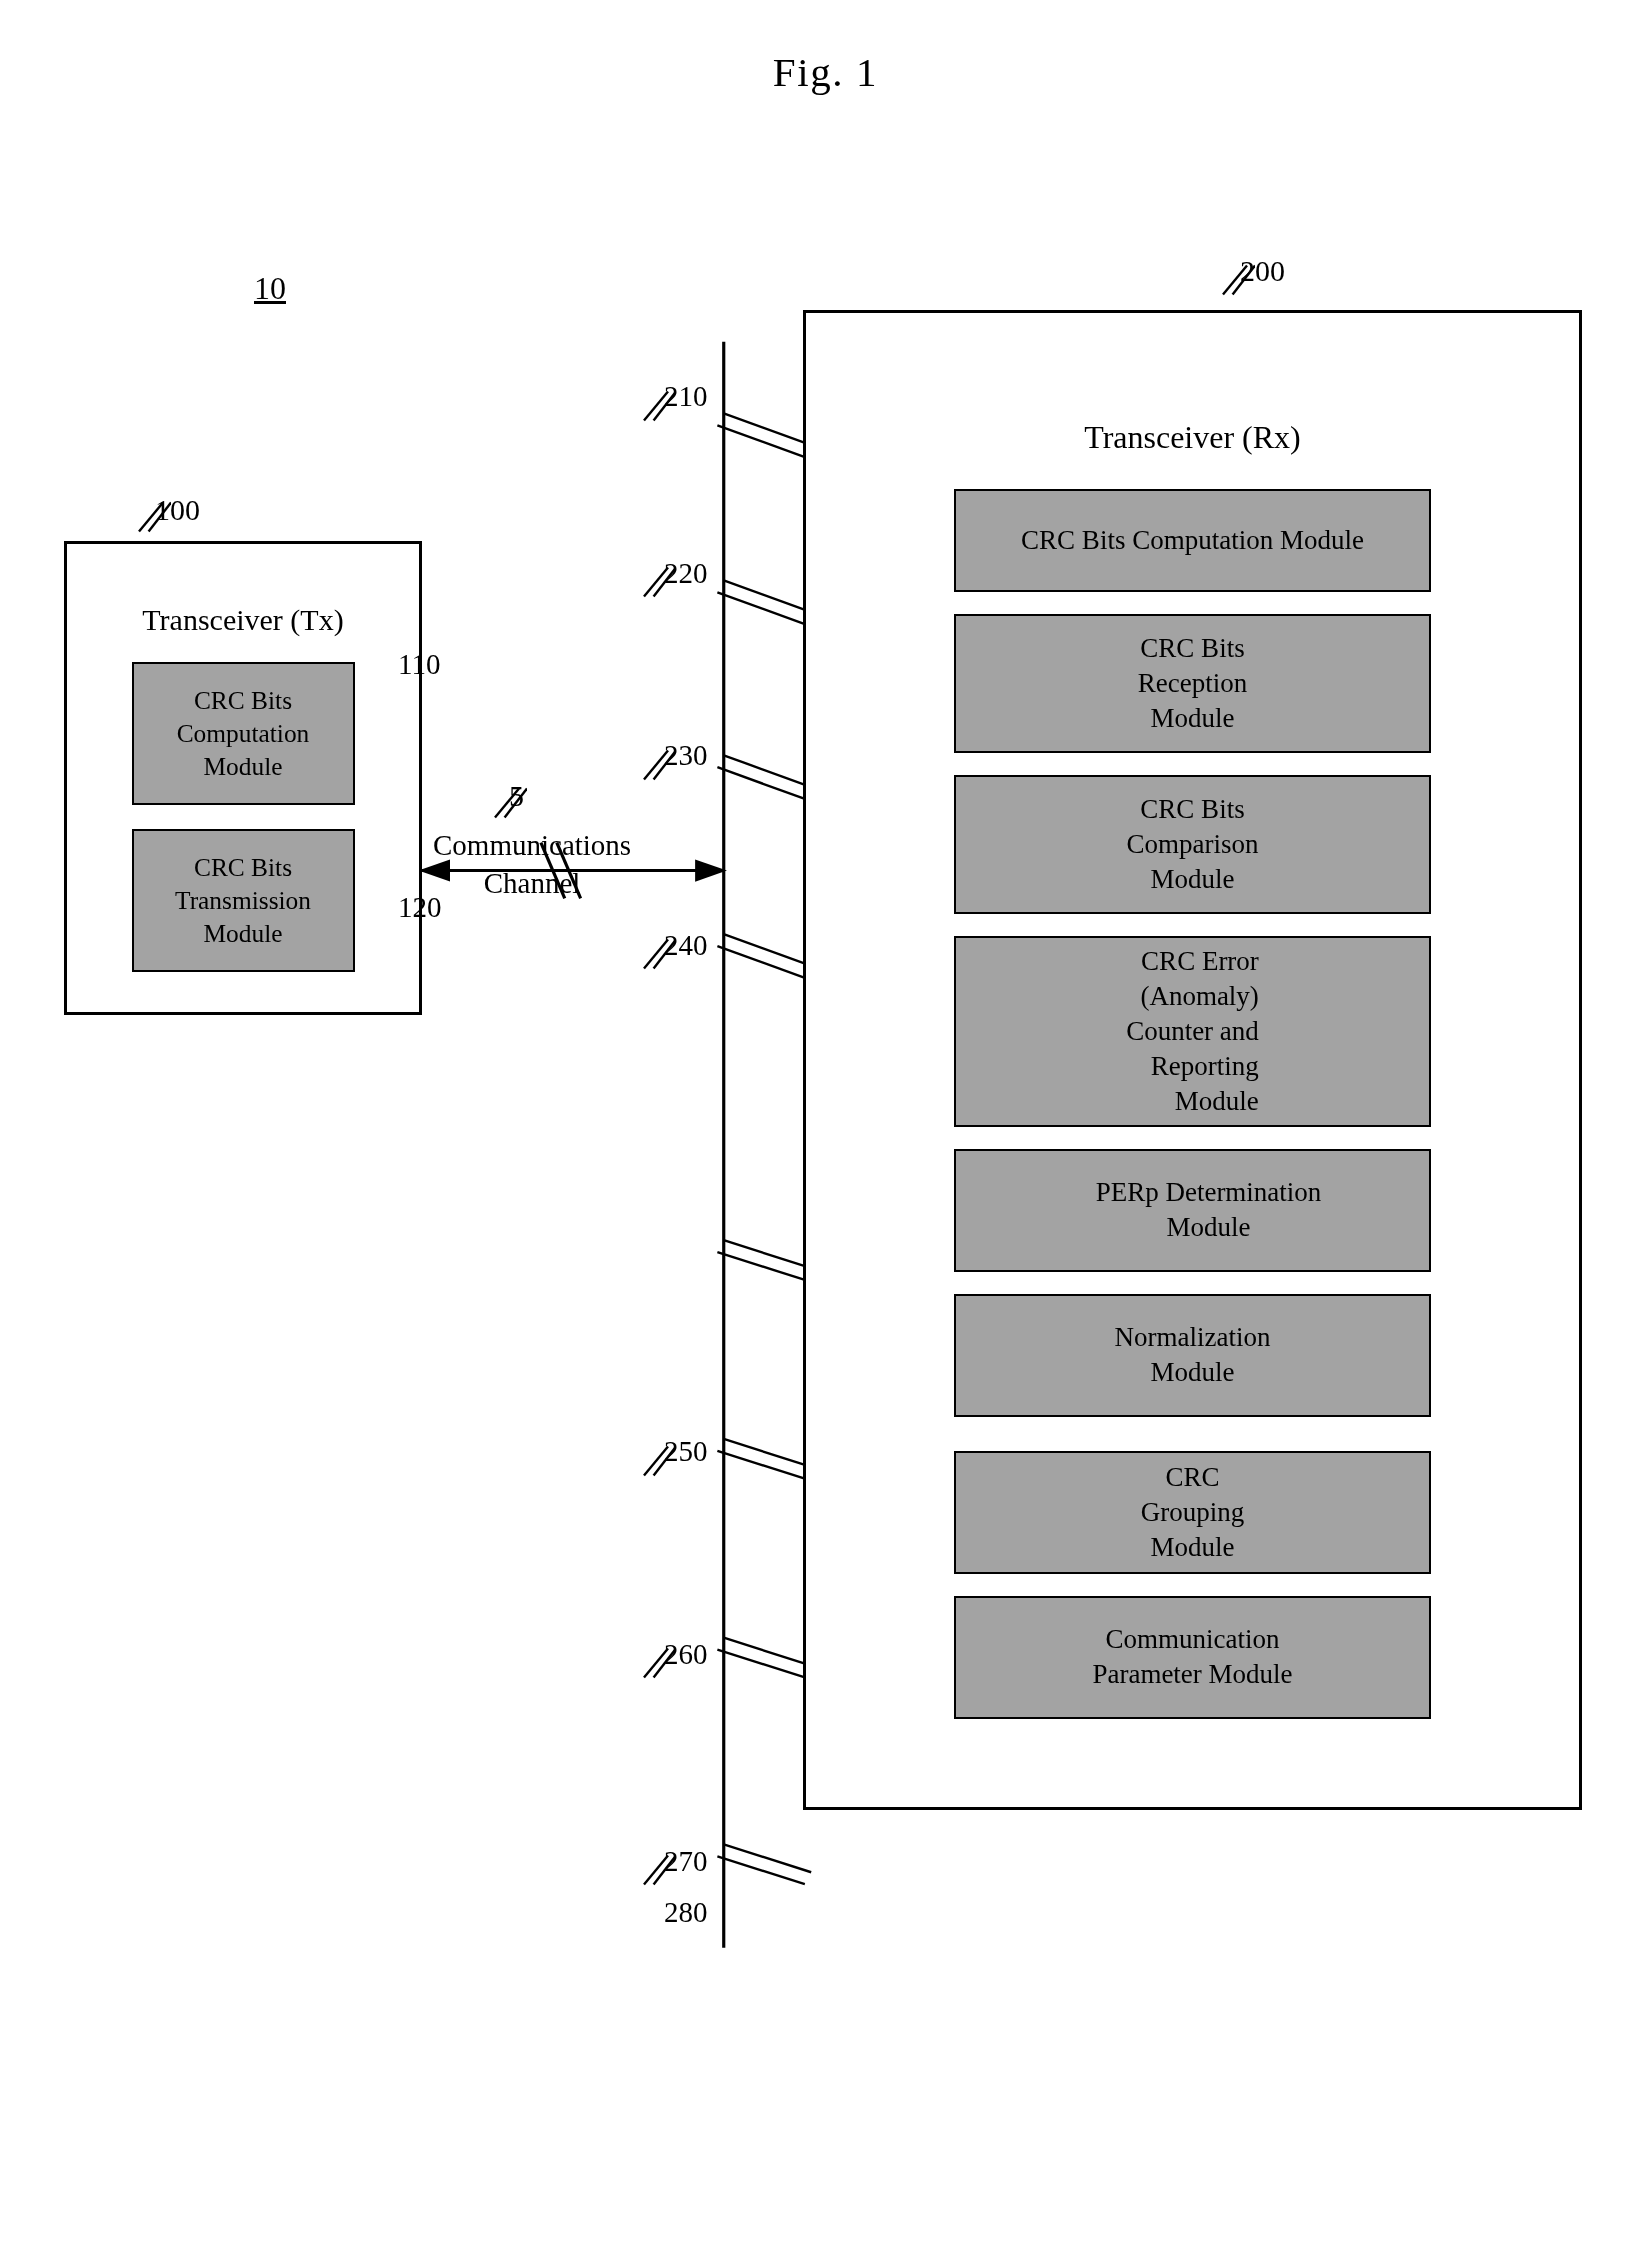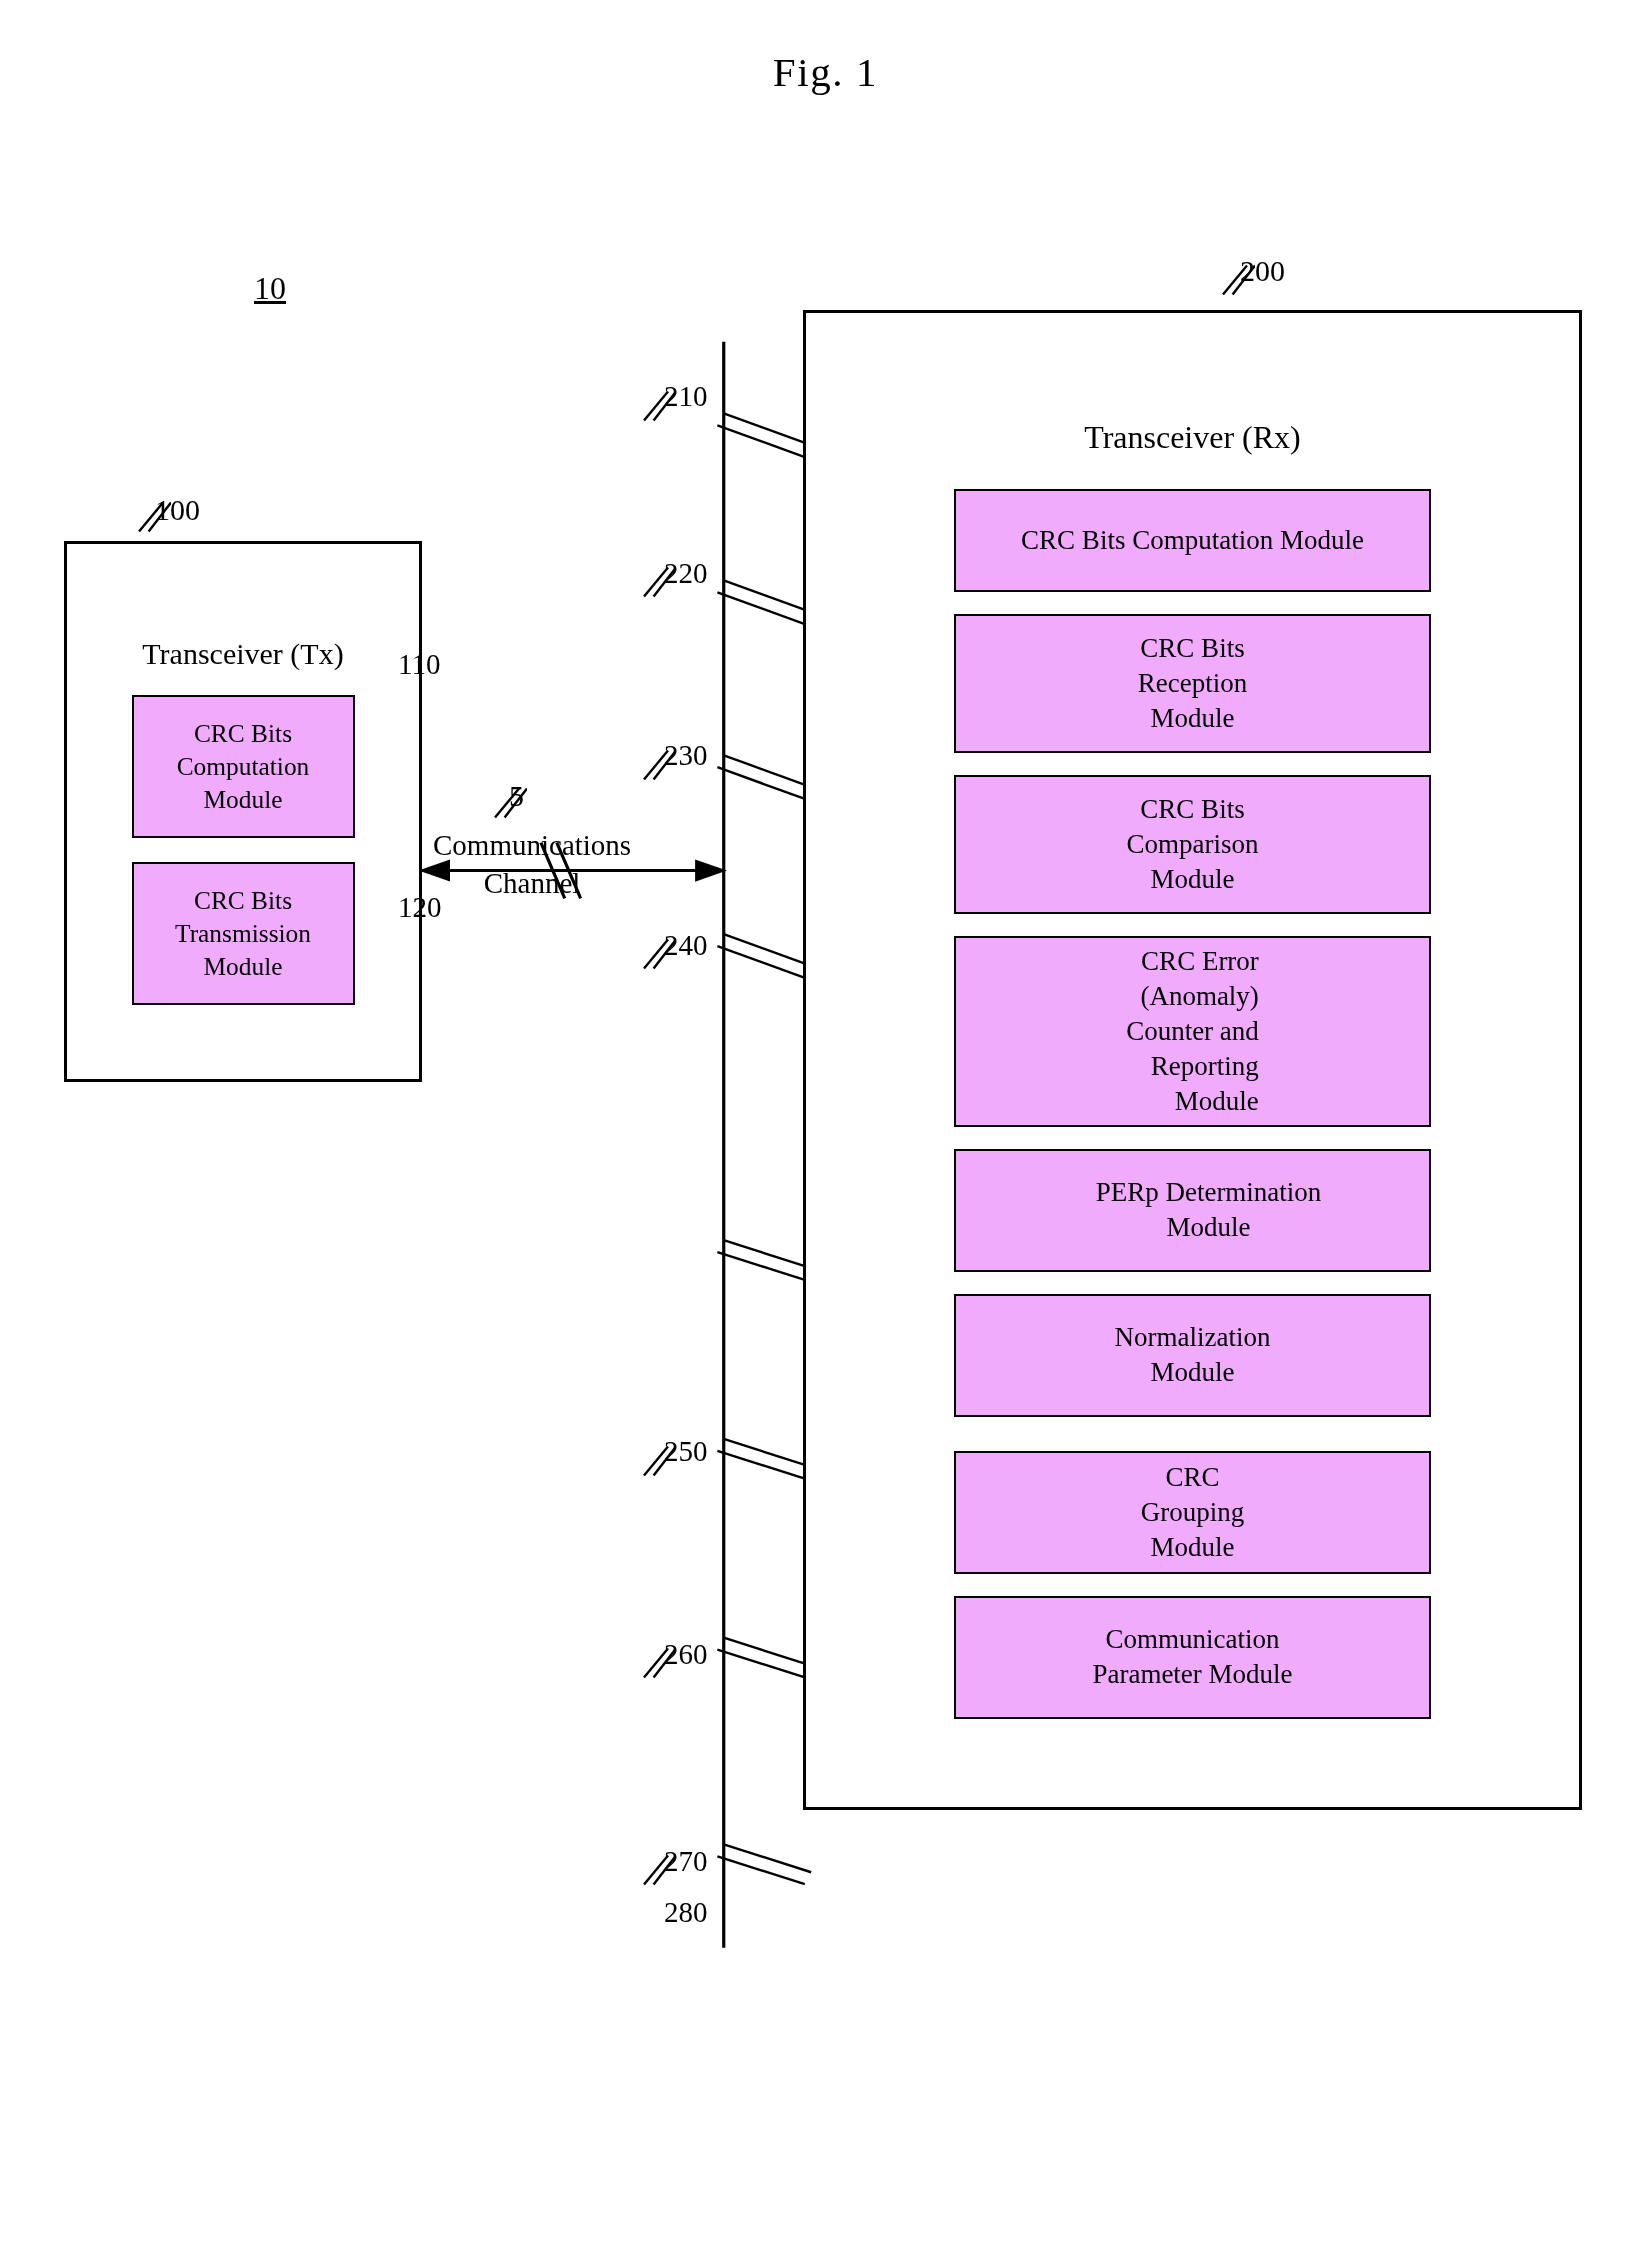--- a/index.html
+++ b/index.html
@@ -38,21 +38,21 @@
       align-items: center;
       justify-content: center;
       text-align: center;
       font-size: 29px;
       line-height: 1.3;
     }
 
     .box-inner {
       position: absolute;
       border: 2.4px solid #000;
-      background: #f0abfc;
+      background: #a3a3a3;
       display: flex;
       align-items: center;
       justify-content: center;
       text-align: center;
       font-size: 27px;
       line-height: 1.3;
     }
 
     
     svg.diagram {
@@ -122,21 +122,21 @@
   <line x1="910" y1="2320" x2="1020" y2="2355" stroke="#000" stroke-width="3"></line>
   <line x1="902" y1="2335" x2="1012" y2="2370" stroke="#000" stroke-width="3"></line>
 
   <line x1="910" y1="430" x2="910" y2="2450" stroke="#000" stroke-width="4"></line>
 </svg>
 
 <div class="fig-title">Fig. 1</div>
 
 <div class="label underline" style="top: 270px; left: 254px; font-size: 32px;">10</div>
 
-<div class="box" style="top: 541px; left: 64px; width: 358px; height: 541px; font-size: 32px; align-items: flex-start; padding-top: 9.5px; flex-direction: column; gap: 0;">
+<div class="box" style="top: 541px; left: 64px; width: 358px; height: 474px; font-size: 32px; align-items: flex-start; padding-top: 9.5px; flex-direction: column; gap: 0;">
   <span style="width: 100%; text-align: center; font-size: 30px; padding: 6.4px 0;">Transceiver (Tx)</span>
 
   <div class="box-inner" style="position: relative; top: auto; left: auto; width: 223px; height: 143px; margin: 16px auto 0 auto; font-size: 25.4px;">
     CRC Bits<br>Computation<br>Module
   </div>
 
   <div class="box-inner" style="position: relative; top: auto; left: auto; width: 223px; height: 143px; margin: 24px auto 0 auto; font-size: 25.4px;">
     CRC Bits<br>Transmission<br>Module
   </div>
 </div>

